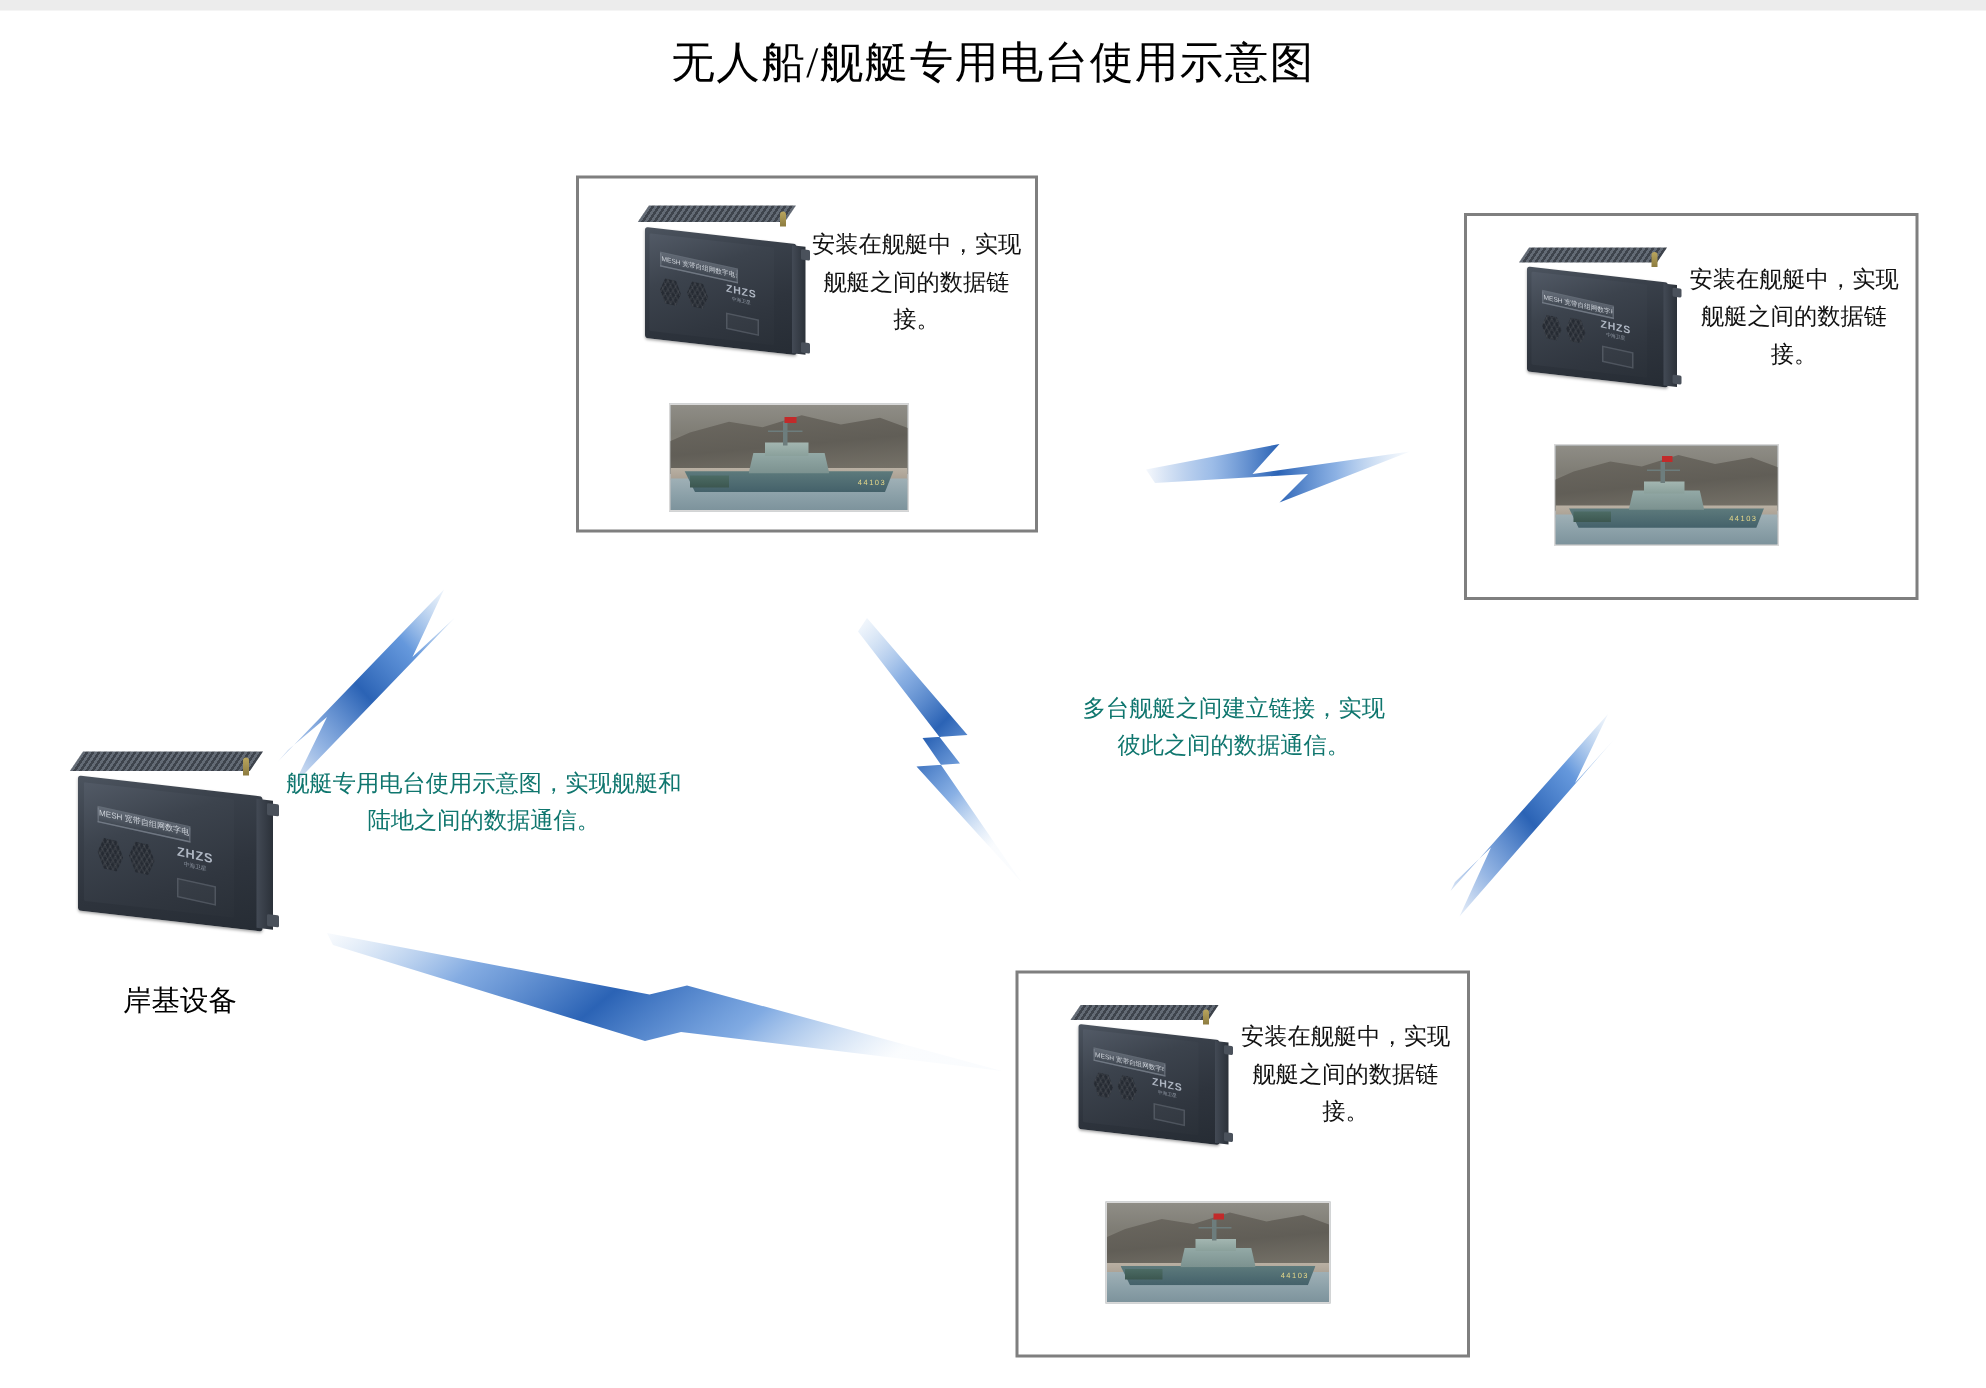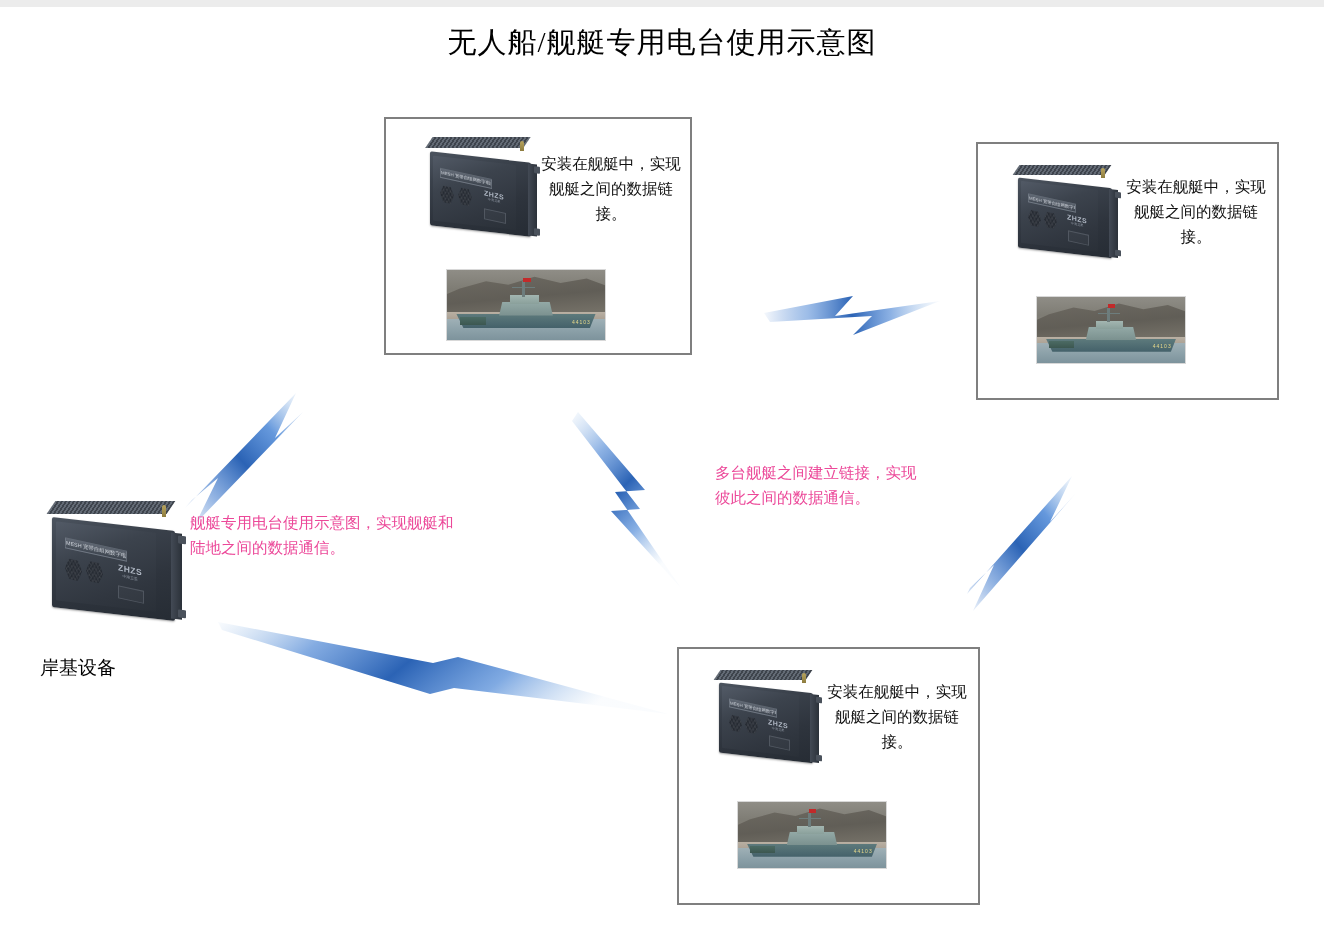--- a/index.html
+++ b/index.html
@@ -254,29 +254,30 @@
     font-size: 5px;
     letter-spacing: 1px;
     font-family: "Liberation Sans", sans-serif;
   }
 
   
   .annotation {
     position: absolute;
     font-size: 15.5px;
     line-height: 25px;
-    color: #ec4899;
+    color: #0f766e;
+    text-align: center;
     font-family: "Liberation Serif", "DejaVu Serif", serif;
   }
   .shore-label {
     position: absolute;
     font-size: 19px;
     line-height: 26px;
     color: #000000;
-    text-align: left;
+    text-align: center;
     font-family: "Liberation Serif", "DejaVu Serif", serif;
     white-space: nowrap;
   }
 </style>
 </head>
 <body>
 
 <div id="page">
 
   <div class="top-band"></div>

